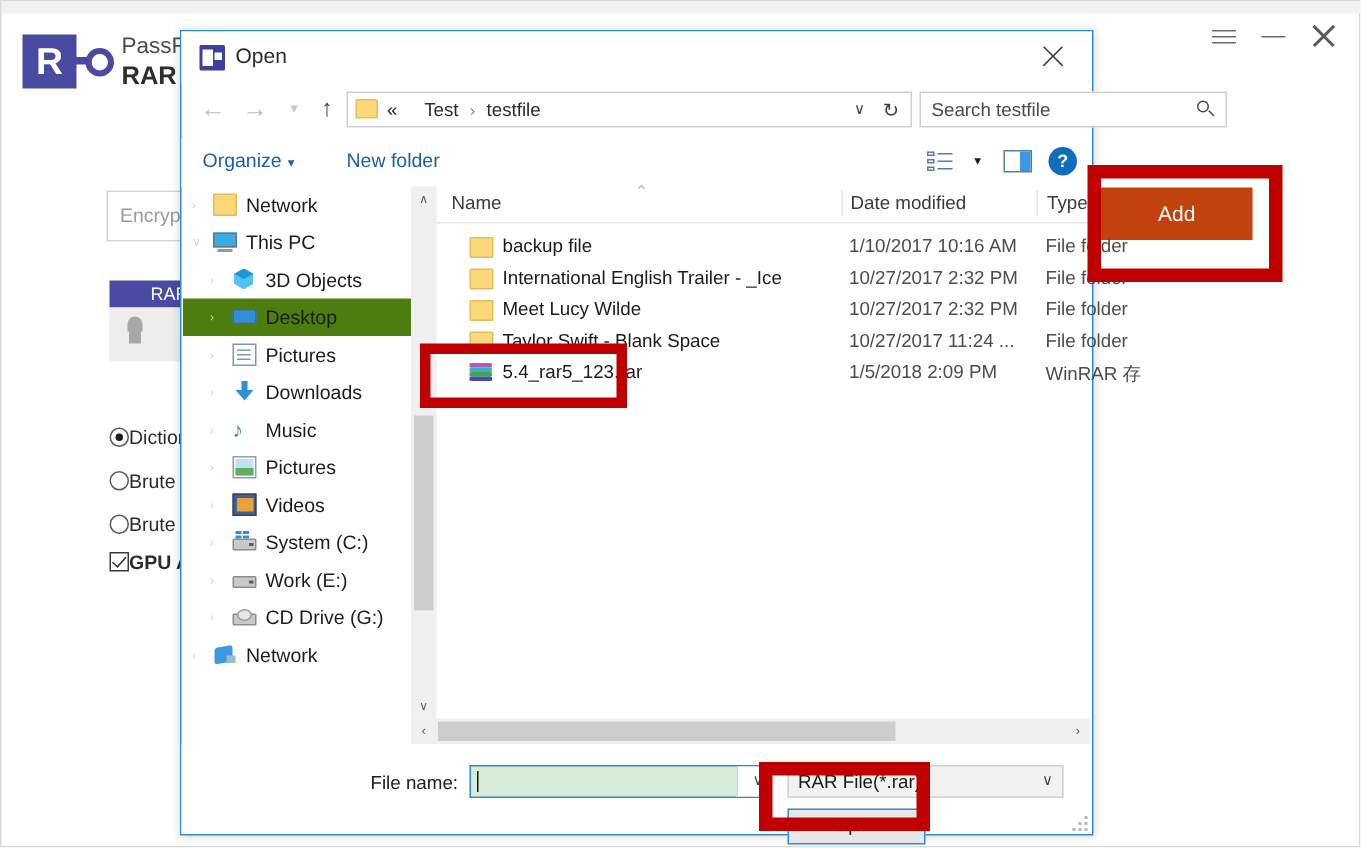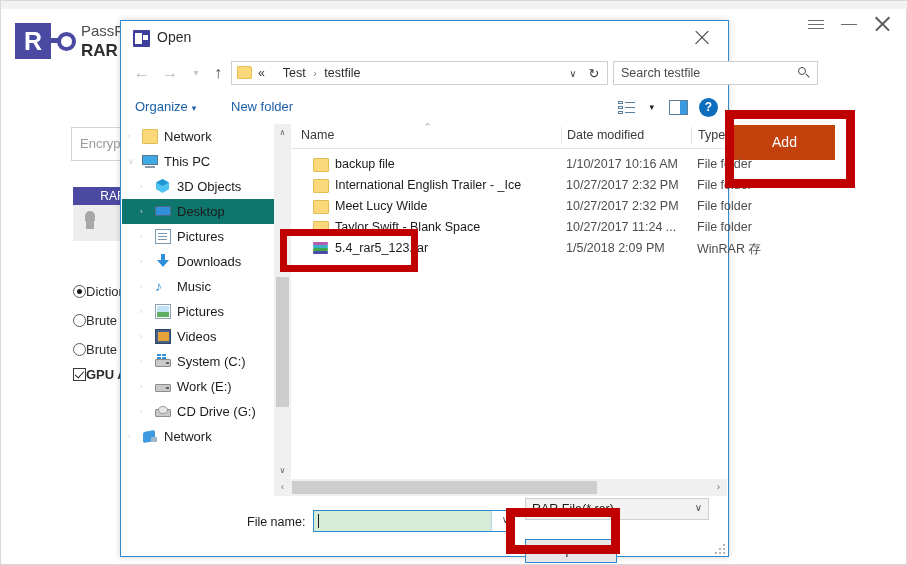--- a/index.html
+++ b/index.html
@@ -431,21 +431,21 @@
   }
   .nav-item .lbl {
     position: absolute;
     left: 42px; top: 0;
   }
   .nav-item.lvl1 .ico { left: 20px; }
   .nav-item.lvl1 .lbl { left: 42px; }
   .nav-item.lvl2 .chev { left: 18px; }
   .nav-item.lvl2 .ico { left: 33px; }
   .nav-item.lvl2 .lbl { left: 55px; }
-  .nav-item.sel-blue { background: #0f766e; }
+  .nav-item.sel-blue { background: #4d7c0f; }
   .nav-item.sel-gray { background: #d6d6d6; }
 
   .ic-folder { background: #fbd97a; border: 1px solid #e1bd55; border-radius: 1px; box-sizing:border-box; }
   .ic-pc { background: #ffffff; }
   .ic-pc .scr { position:absolute; left:0; top:1px; width:16px; height:10px; background:#3fa9e6; border:1.4px solid #5a7a8c; box-sizing:border-box; }
   .ic-pc .base { position:absolute; left:3px; top:12px; width:10px; height:2px; background:#8a9aa6; }
   .ic-3d { position:relative; }
   .ic-3d .b { position:absolute; left:1px; top:0; width:13px; height:14px; background:#4fc3f1; clip-path: polygon(50% 0, 100% 27%, 100% 73%, 50% 100%, 0 73%, 0 27%); }
   .ic-3d .b2 { position:absolute; left:1px; top:0; width:13px; height:7px; background:#2196d4; clip-path: polygon(50% 0, 100% 50%, 50% 100%, 0 50%); }
   .ic-desktop .scr { position:absolute; left:0; top:2px; width:16px; height:10px; background:#2f8fd8; border:1.5px solid #4a6a80; box-sizing:border-box; }
@@ -619,21 +619,21 @@
   }
   #fn-input .cvbox {
     position: absolute;
     right: 0; top: 0; bottom: 0;
     width: 20px;
     background: #ffffff;
     border-left: 1px solid #b9d8ef;
   }
   #filter-select {
     position: absolute;
-    left: 404px; top: 2px;
+    left: 404px; top: 14px;
     width: 184px; height: 22px;
     border: 1px solid #cfcfcf;
     background: #f2f2f2;
     box-sizing: border-box;
   }
   #filter-select .txt {
     position: absolute; left: 6px; top: 3px;
     font-size: 12.5px; color: #1b1b1b;
     white-space: nowrap;
   }

